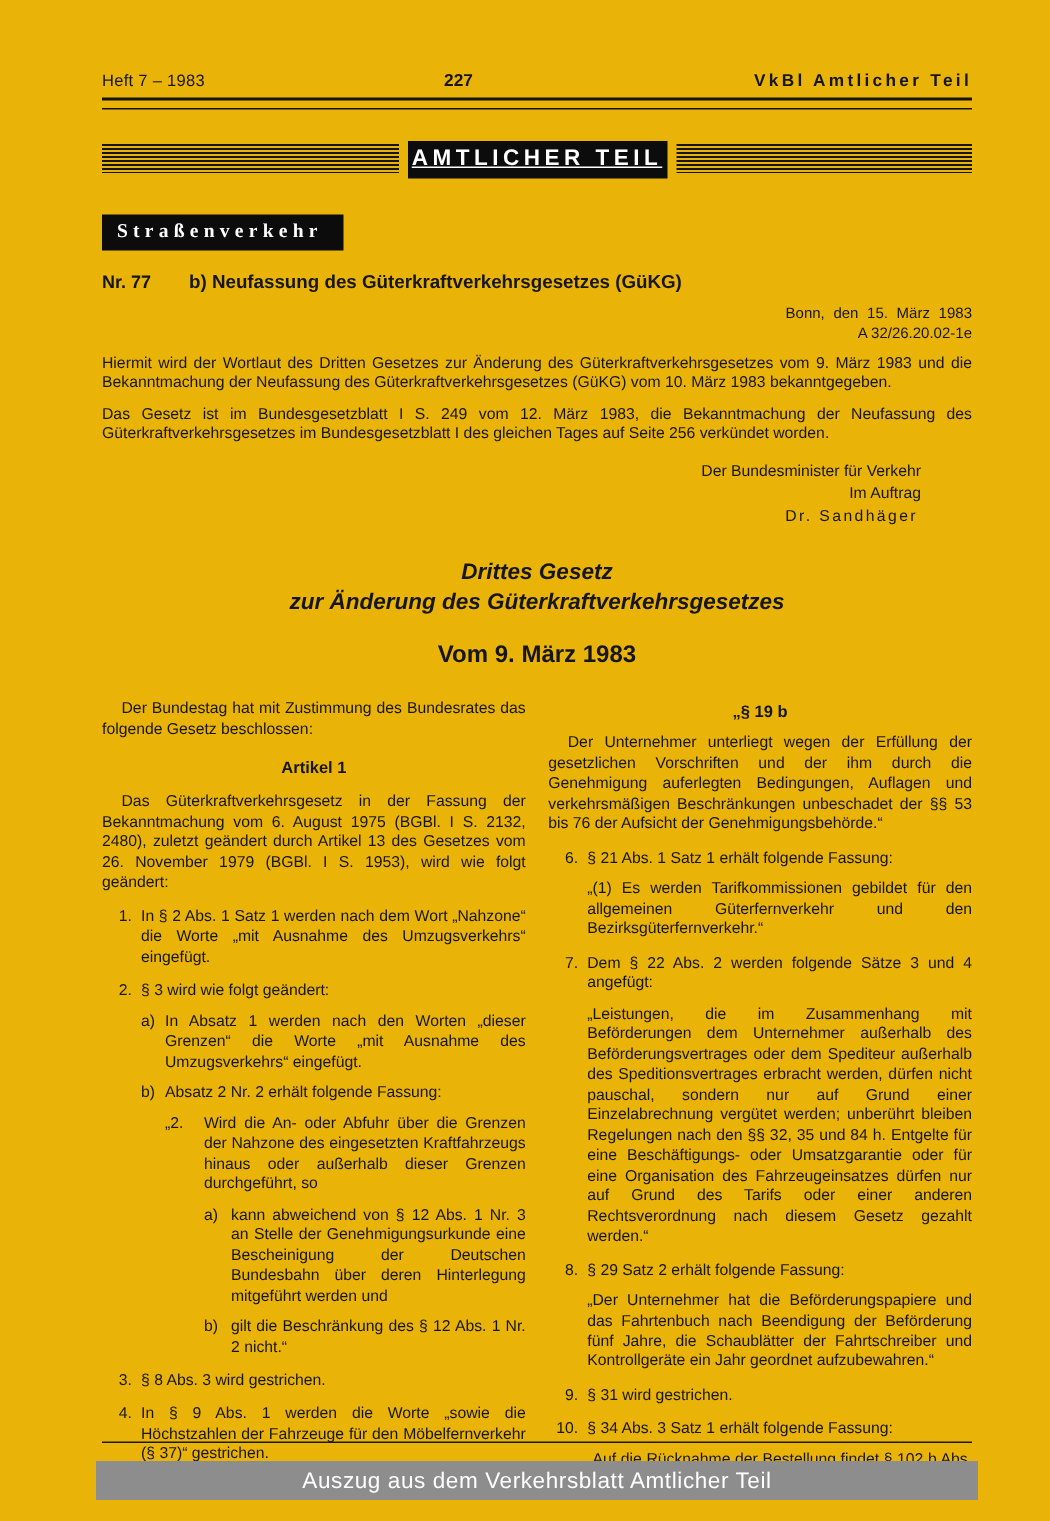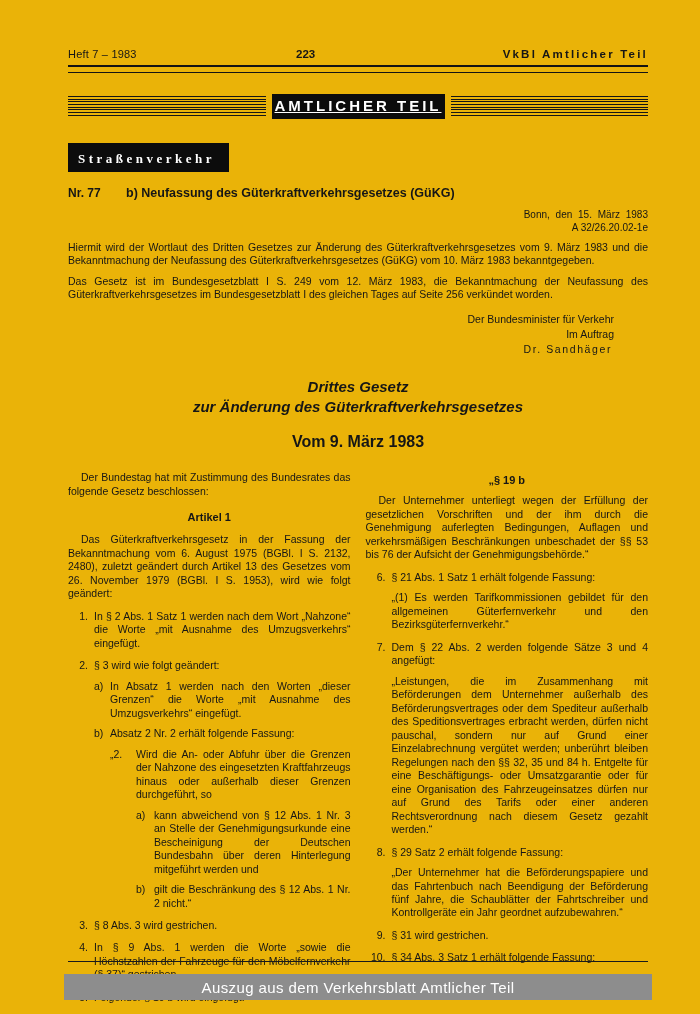--- a/index.html
+++ b/index.html
@@ -36,21 +36,21 @@
     font-weight:bold;font-size:15px;letter-spacing:3px;
     padding:3px 3px 5px;margin:0 6px;white-space:nowrap;text-decoration:underline;
   }
 
   
   .section-label{
     display:inline-block;margin-top:24px;
     background:#0c0c0c;color:#fff;
     font-family:"Liberation Serif",serif;
     font-weight:bold;font-size:13px;letter-spacing:3.5px;
-    padding:8px 14px 5px 10px;
+    padding:3px 14px 5px 10px;
   }
 
   
   .notice-head{display:flex;margin-top:13px;}
   .notice-number{flex:0 0 58px;font-size:12px;font-weight:bold;padding-top:1px;}
   .notice-titles{font-size:12.5px;font-weight:bold;line-height:1.35;}
   .dateline{margin-top:6px;text-align:right;font-size:10px;line-height:1.3;}
   .dateline .place{word-spacing:3px;}
 
   .intro{
@@ -98,21 +98,21 @@
 </style>
 </head>
 <body>
 
 <div class="page">
   <div class="content">
 
     
     <div class="header-row">
       <span class="header-issue">Heft 7 – 1983</span>
-      <span class="header-page">223</span>
+      <span class="header-page">227</span>
       <span class="header-journal">VkBl Amtlicher Teil</span>
     </div>
     <div class="header-rule"></div>
 
     
     <div class="banner">
       <div class="banner-stripes"></div>
       <div class="banner-box">AMTLICHER TEIL</div>
       <div class="banner-stripes"></div>
     </div>

